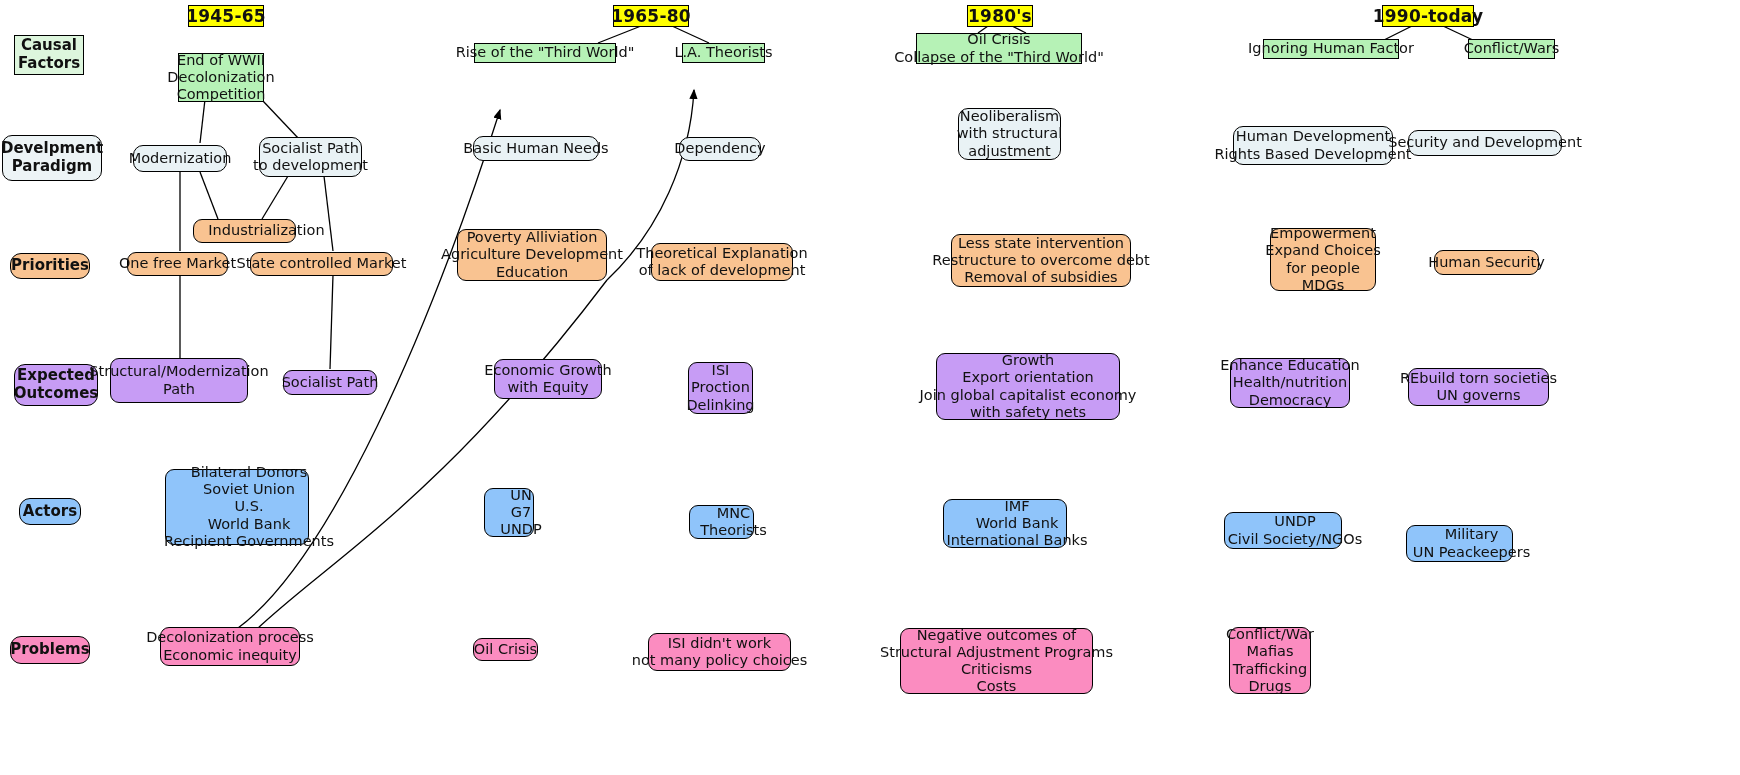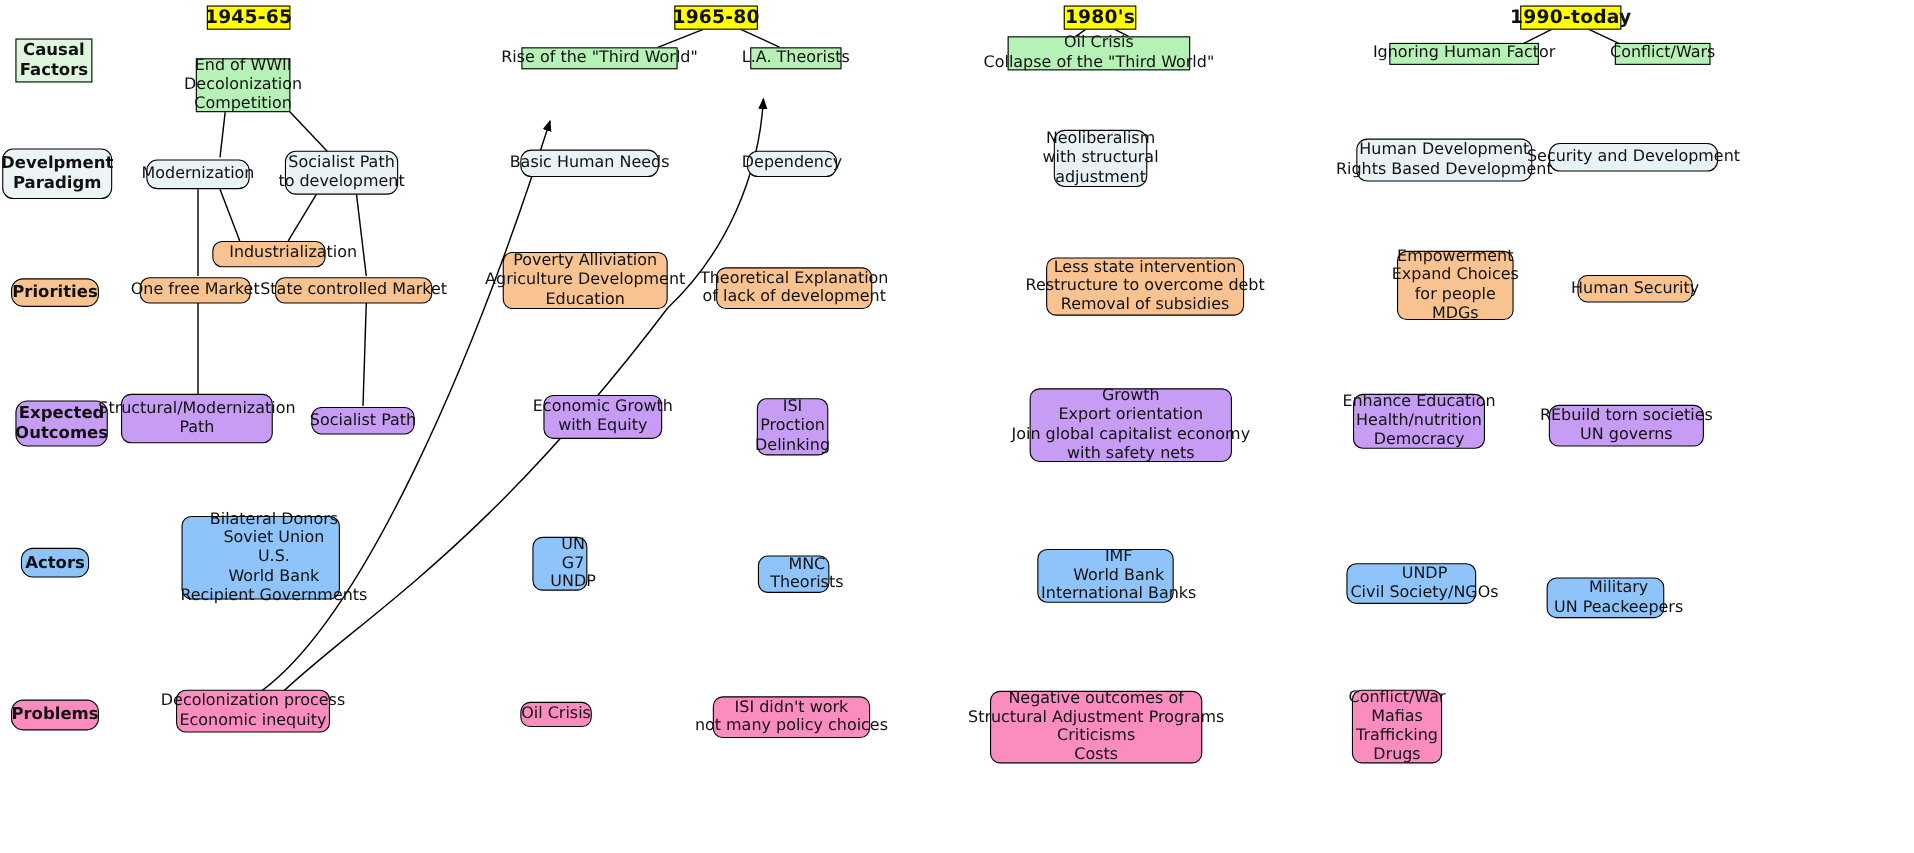--- a/index.html
+++ b/index.html
@@ -195,21 +195,21 @@
   <div class="node causal" style="left:916px; top:33px; width:166px; height:31px;">Oil Crisis
 Collapse of the "Third World"</div>
   <div class="node causal" style="left:1263px; top:39px; width:136px; height:20px;">Ignoring Human Factor</div>
   <div class="node causal" style="left:1468px; top:39px; width:87px; height:20px;">Conflict/Wars</div>
 
   <div class="node paradigm" style="left:133px; top:145px; width:94px; height:27px;">Modernization</div>
   <div class="node paradigm" style="left:259px; top:137px; width:103px; height:40px;">Socialist Path
 to development</div>
   <div class="node paradigm" style="left:473px; top:136px; width:126px; height:25px;">Basic Human Needs</div>
   <div class="node paradigm" style="left:679px; top:137px; width:82px; height:24px;">Dependency</div>
-  <div class="node paradigm" style="left:958px; top:118px; width:85px; height:52px;">Neoliberalism
+  <div class="node paradigm" style="left:958px; top:108px; width:103px; height:52px;">Neoliberalism
 with structural
 adjustment</div>
   <div class="node paradigm" style="left:1233px; top:126px; width:160px; height:39px;">Human Development
 Rights Based Development</div>
   <div class="node paradigm" style="left:1408px; top:130px; width:154px; height:26px;">Security and Development</div>
 
   <div class="node priority" style="left:193px; top:219px; width:103px; height:24px;padding-left:44px;">Industrialization</div>
   <div class="node priority" style="left:127px; top:252px; width:101px; height:24px;">One free Market</div>
   <div class="node priority" style="left:250px; top:252px; width:143px; height:24px;">State controlled Market</div>
   <div class="node priority" style="left:457px; top:229px; width:150px; height:52px;">Poverty Alliviation

